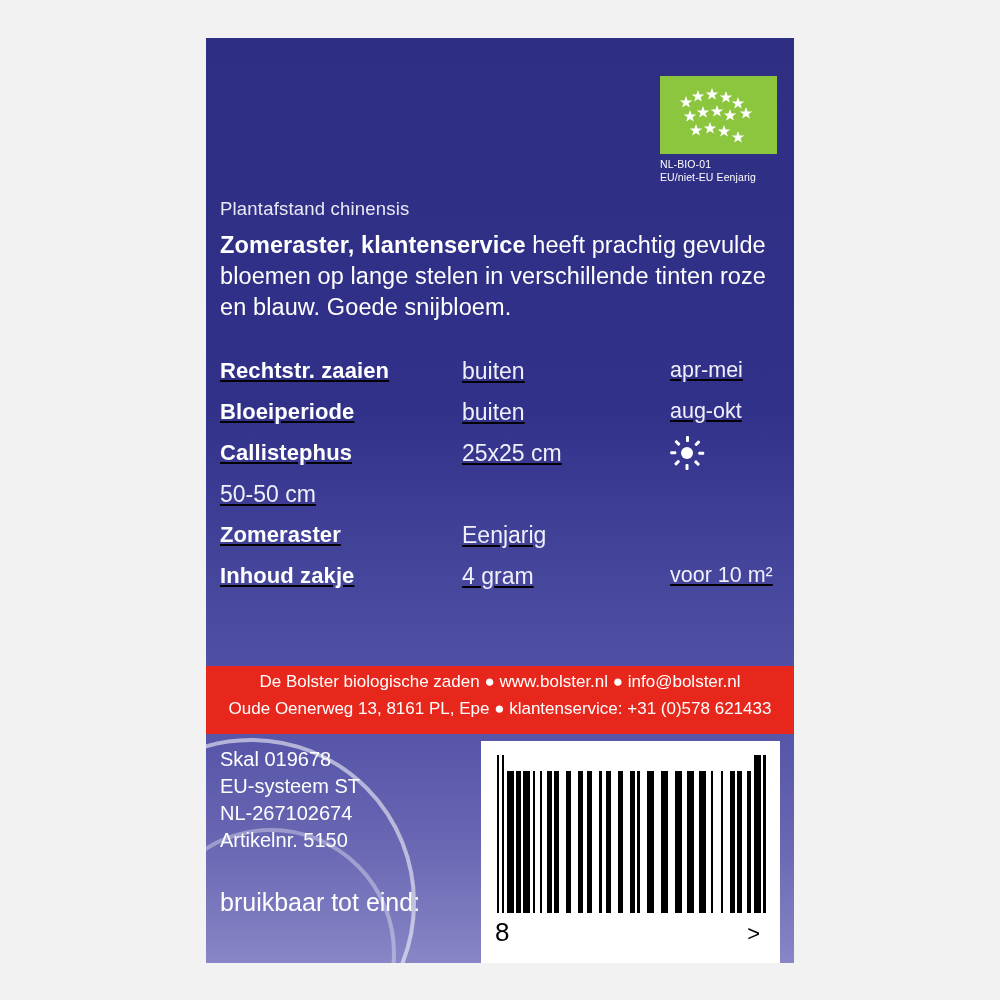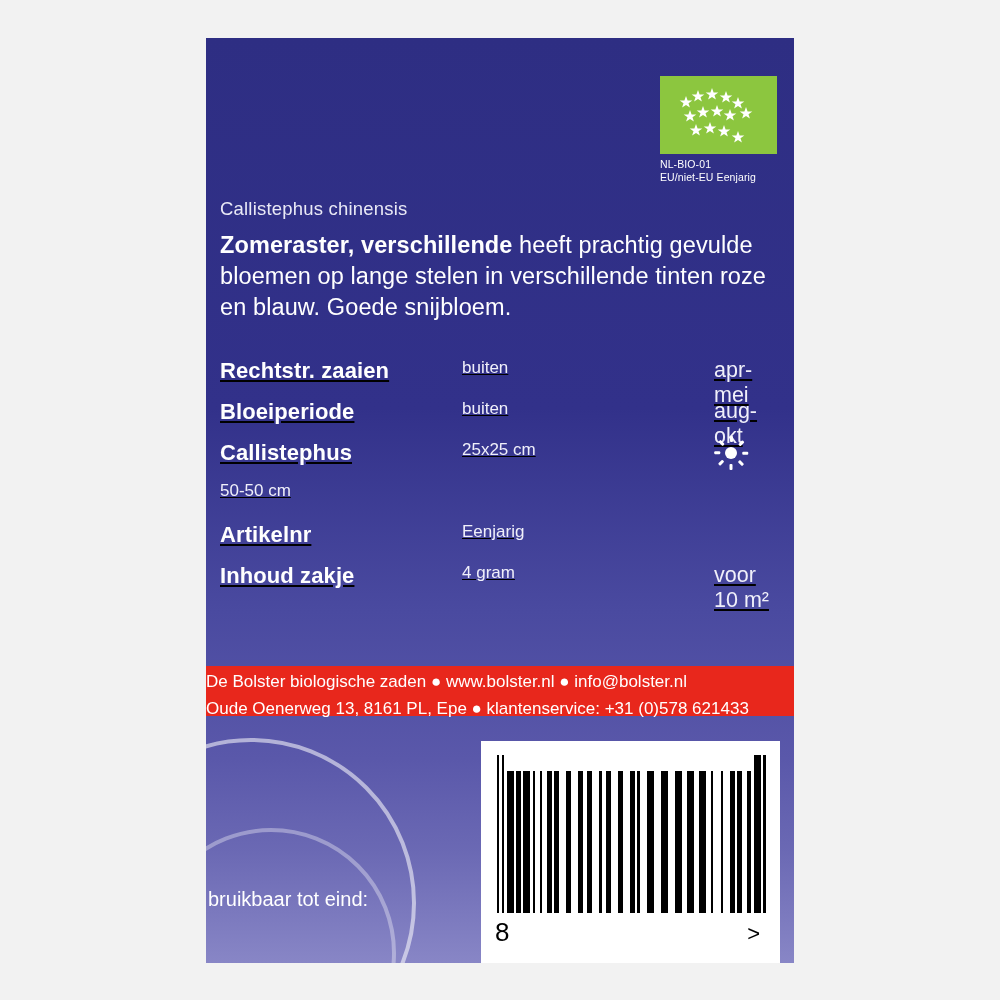--- a/index.html
+++ b/index.html
@@ -92,28 +92,27 @@
   .c1 {
     width: 242px;
     color: #ffffff;
     font-size: 22px;
     font-weight: bold;
     letter-spacing: 0.1px;
   }
   .c2 {
     width: 208px;
     color: #f0f0fa;
-    font-size: 17px;
+    font-size: 23px;
   }
   .c3 {
     flex: 1;
     color: #f0f0fa;
     font-size: 21.5px;
     position: relative;
-    margin-left: 44px;
   }
   .sun {
     display: inline-block;
     position: relative;
     width: 34px; height: 34px;
     top: -4px;
   }
   .sun .core {
     position: absolute;
     left: 11px; top: 11px;
@@ -127,41 +126,42 @@
     width: 2.5px; height: 6px;
     background: #ffffff;
     transform-origin: 1.25px 17px;
     border-radius: 1px;
   }
 
   
   .band {
     position: absolute;
     left: 0; top: 628px;
-    width: 588px; height: 50px;
+    width: 588px; height: 68px;
     background: #e8271c;
     color: #ffffff;
+    text-align: center;
     font-size: 17px;
     line-height: 27px;
     padding-top: 2px;
   }
 
   
   .codes {
     position: absolute;
     left: 14px; top: 708px;
     color: #ffffff;
     font-size: 20px;
     line-height: 27px;
   }
   .bruikbaar {
     position: absolute;
-    left: 2px; top: 850px;
-    color: #ffffff;
-    font-size: 20px;
+    left: 14px; top: 850px;
+    color: #ffffff;
+    font-size: 25px;
   }
 
   
   .barcode-box {
     position: absolute;
     left: 275px; top: 703px;
     width: 299px; height: 232px;
     background: #ffffff;
     padding: 14px 12px 6px 12px;
   }
@@ -214,23 +214,23 @@
           <polygon points="78,55 79.6,59.4 84.3,59.4 80.5,62.2 81.9,66.6 78,63.9 74.1,66.6 75.5,62.2 71.7,59.4 76.4,59.4"></polygon>
         </g>
       </svg>
     </div>
     <div class="eu-code">
       <div>NL-BIO-01</div>
       <div>EU/niet-EU Eenjarig</div>
     </div>
   </div>
 
-  <div class="latin">Callistephus chinensis</div>
-
-  <div class="desc"><b>Zomeraster, verschillende</b><span> heeft prachtig gevulde bloemen op lange stelen in verschillende tinten roze en blauw. Goede snijbloem.</span></div>
+  <div class="latin">Plantafstand chinensis</div>
+
+  <div class="desc"><b>Zomeraster, klantenservice</b><span> heeft prachtig gevulde bloemen op lange stelen in verschillende tinten roze en blauw. Goede snijbloem.</span></div>
 
   <div class="table">
 
     <div class="row">
       <div class="c1">Rechtstr. zaaien</div>
       <div class="c2">buiten</div>
       <div class="c3">apr-mei</div>
     </div>
 
     <div class="row">
@@ -256,38 +256,44 @@
         </span>
       </div>
     </div>
 
     <div class="row">
       <div class="c2">50-50 cm</div>
       <div class="c3"></div>
     </div>
 
     <div class="row">
-      <div class="c1">Artikelnr</div>
+      <div class="c1">Zomeraster</div>
       <div class="c2">Eenjarig</div>
       <div class="c3"></div>
     </div>
 
     <div class="row">
       <div class="c1">Inhoud zakje</div>
       <div class="c2">4 gram</div>
       <div class="c3">voor 10 m²</div>
     </div>
 
   </div>
 
   <div class="band">
     <div>De Bolster biologische zaden ● www.bolster.nl ● info@bolster.nl</div>
     <div>Oude Oenerweg 13, 8161 PL, Epe ● klantenservice: +31 (0)578 621433</div>
   </div>
 
+  <div class="codes">
+    <div>Skal 019678</div>
+    <div>EU-systeem ST</div>
+    <div>NL-267102674</div>
+    <div>Artikelnr. 5150</div>
+  </div>
   <div class="bruikbaar">bruikbaar tot eind:</div>
 
   <div class="barcode-box">
     <div class="bars" id="bars">
         <span style="width: 2.38596px; height: 100%;"></span>
         <span style="width: 2.38596px; background: transparent; height: 100%;"></span>
         <span style="width: 2.38596px; height: 100%;"></span>
         <span style="width: 2.38596px; background: transparent; height: 100%;"></span>
         <span style="width: 7.15789px; height: 90%;"></span>
         <span style="width: 2.38596px; background: transparent; height: 90%;"></span>

